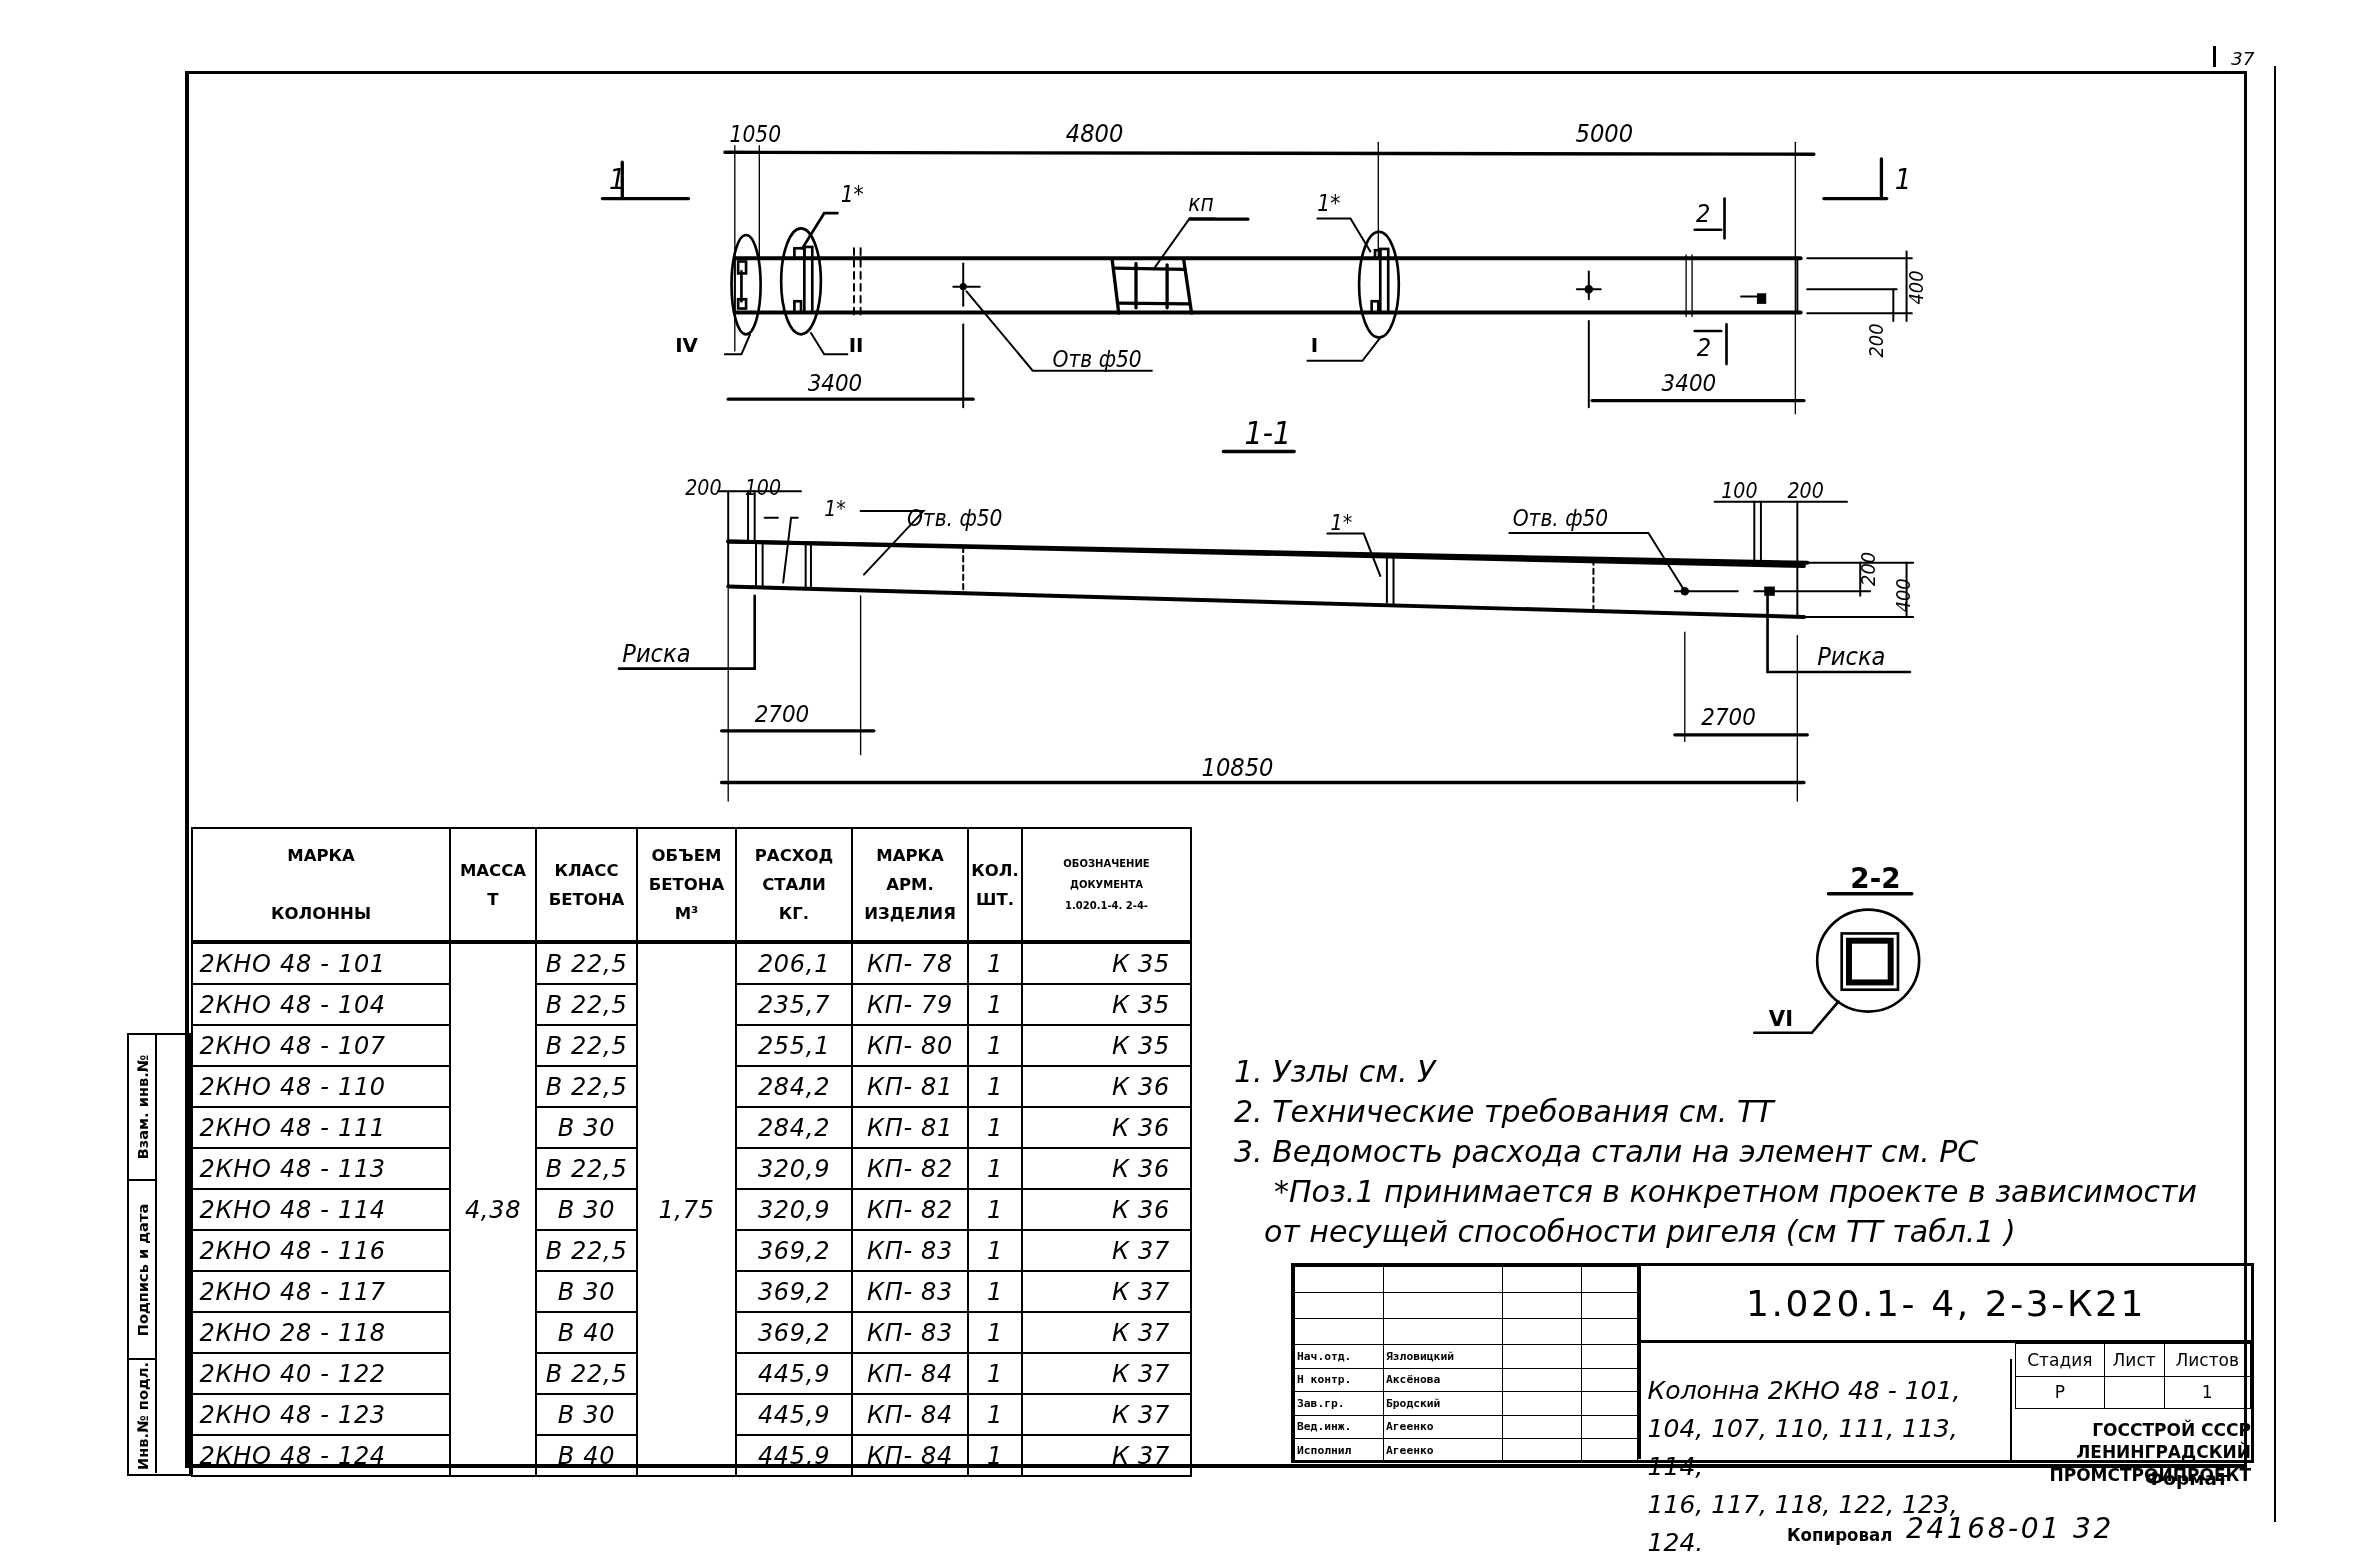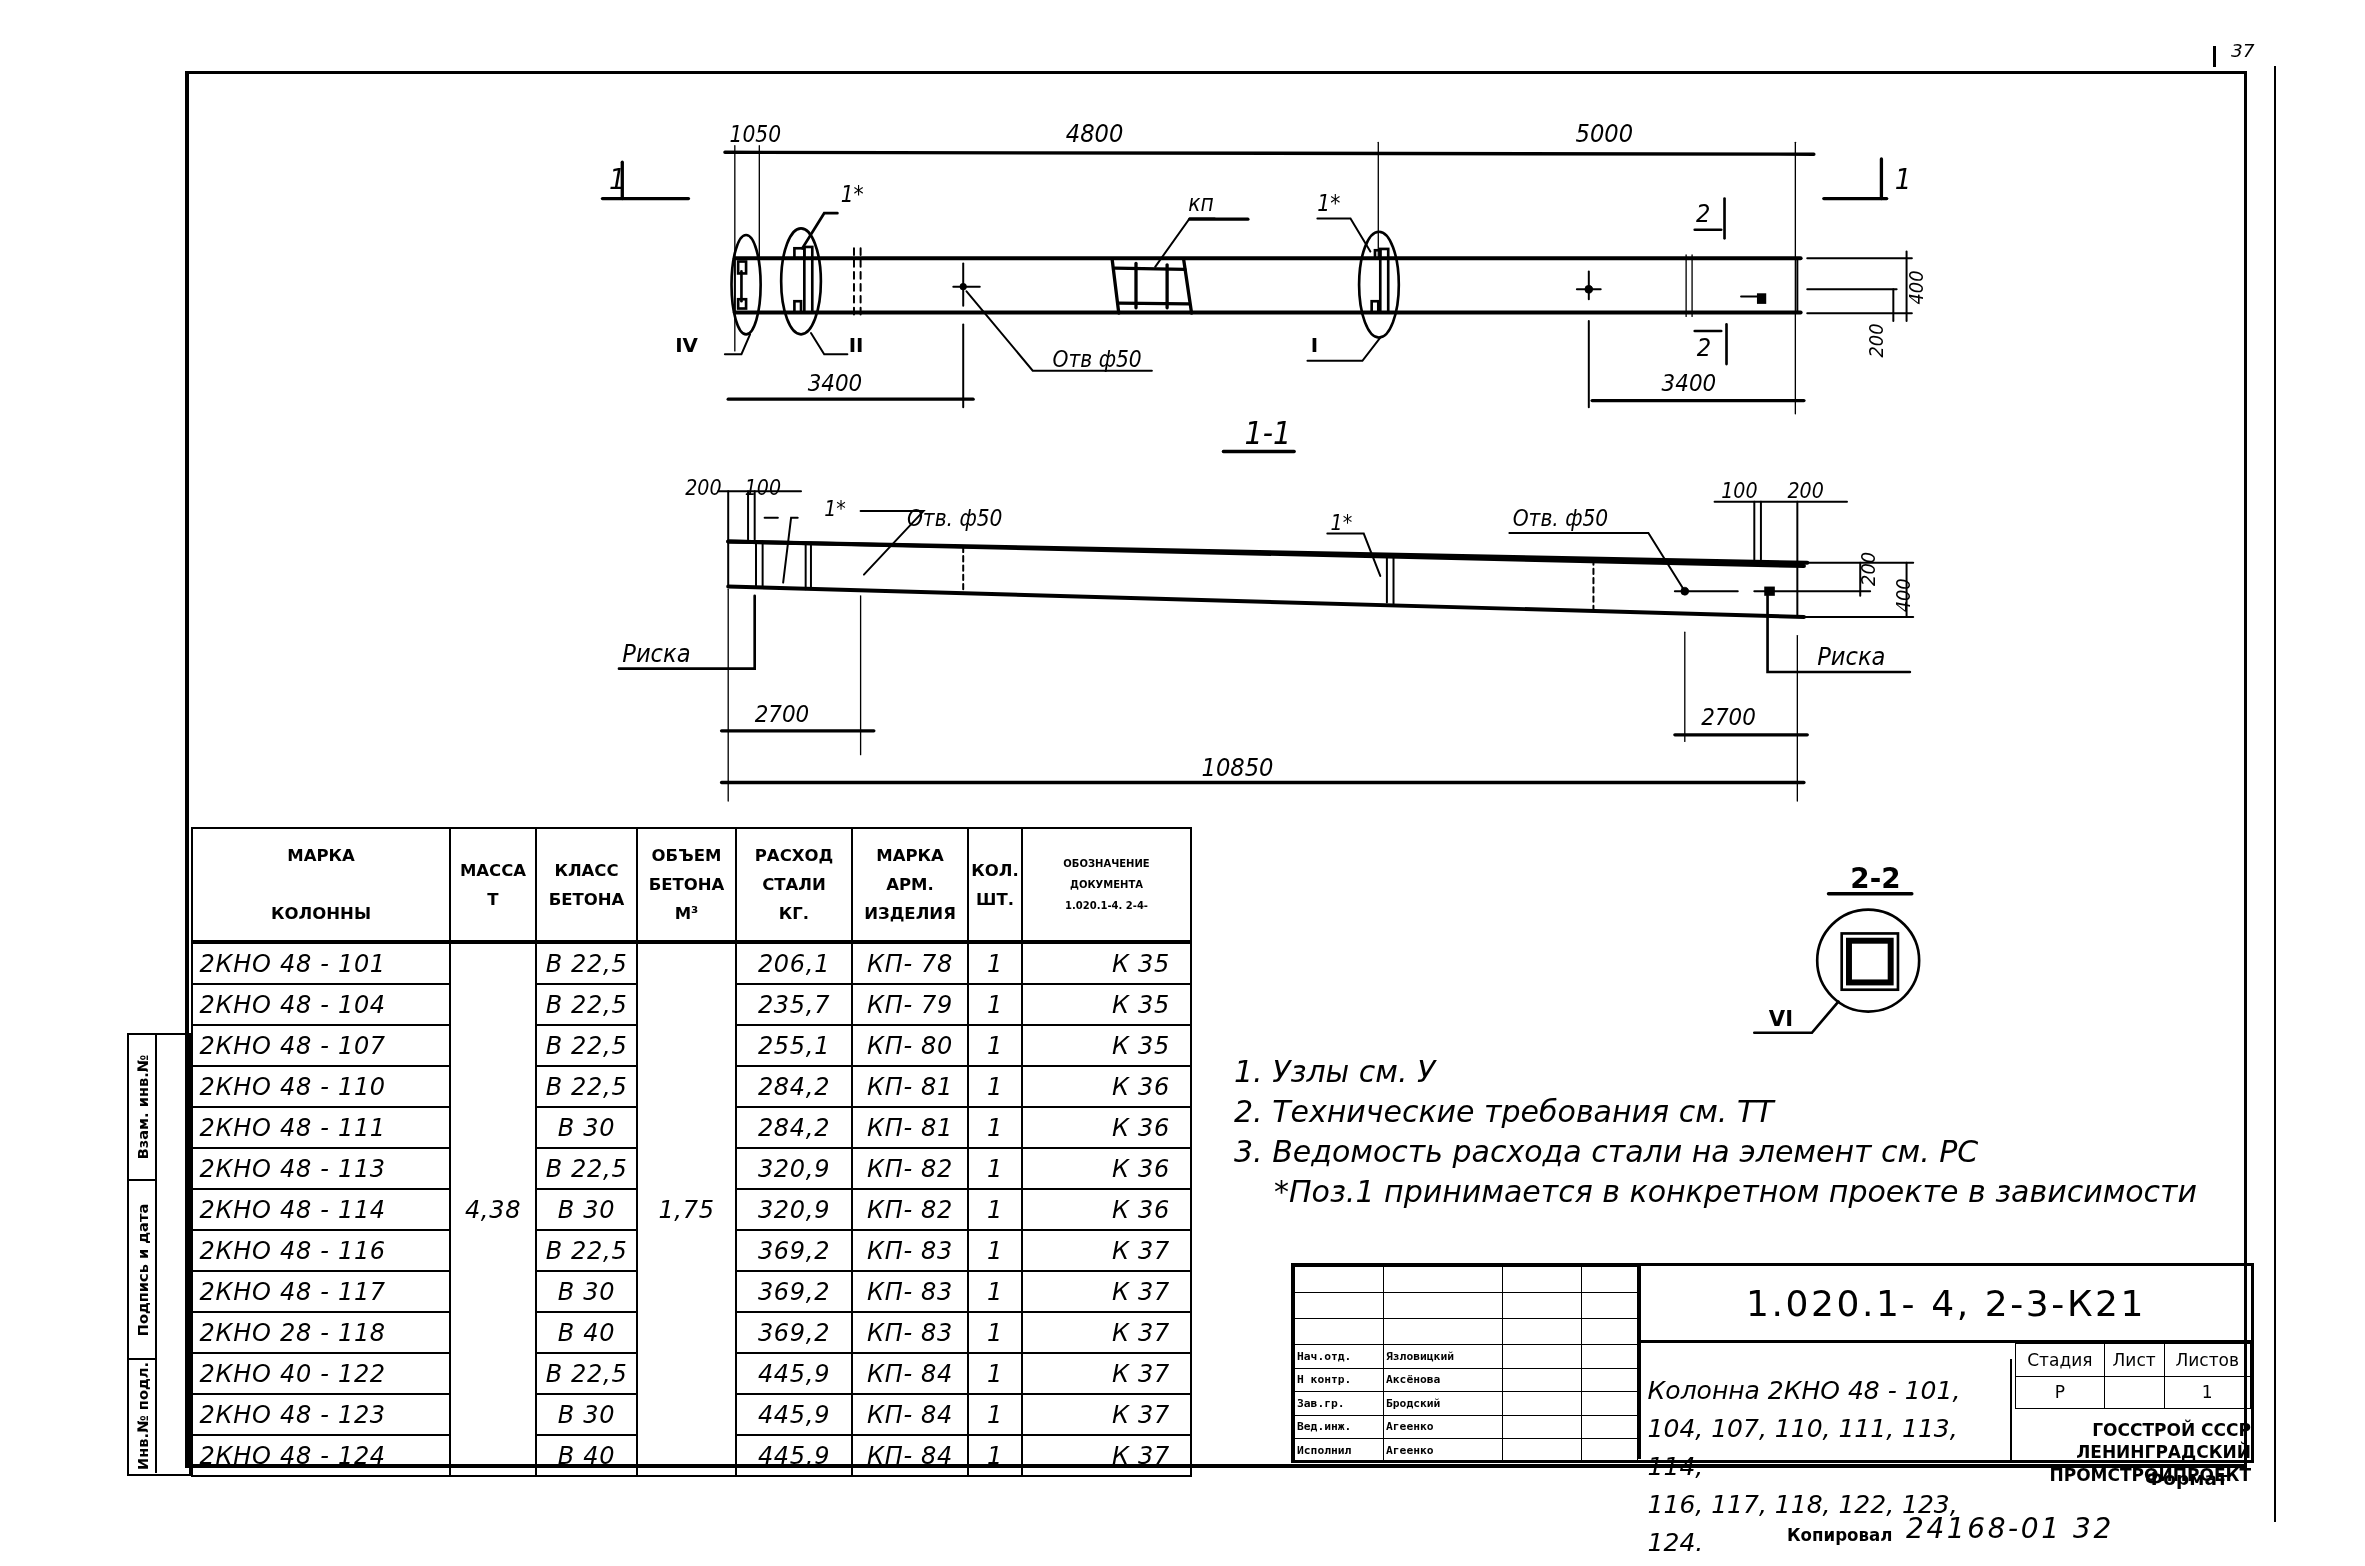--- a/index.html
+++ b/index.html
@@ -1,21 +1,21 @@
 <!DOCTYPE html>
 <html style="font-size:10.6px"><head>
 <meta charset="utf-8">
 <style>
   html,body{margin:0;padding:0;background:#fff;}
   body{width:2366px;height:1567px;position:relative;overflow:hidden;font-family:"DejaVu Sans",sans-serif;color:#000;}
   .abs{position:absolute;}
   #frame{left:185px;top:71px;width:2062px;height:1397px;border-left:4px solid #000;border-top:3.3px solid #000;border-bottom:4px solid #000;border-right:3.3px solid #000;box-sizing:border-box;}
   #outer-right{left:2274px;top:66px;width:2px;height:1456px;background:#000;}
   #top-tick{left:2213px;top:46px;width:3.3px;height:21px;background:#000;}
-  #page-corner{left:2231px;top:40px;font:italic 18.5px "DejaVu Sans",sans-serif;}
+  #page-corner{left:2231px;top:48px;font:italic 18.5px "DejaVu Sans",sans-serif;}
   svg#drawing{position:absolute;left:0;top:0;}
   .hand{font-family:"DejaVu Sans Condensed","DejaVu Sans",sans-serif;font-style:italic;}
   
   #spec{left:191px;top:827px;border-collapse:collapse;}
   #spec th,#spec td{border:2px solid #000;padding:0;text-align:center;}
   #spec th{font:bold 16.5px "DejaVu Sans",sans-serif;line-height:29px;height:111px;vertical-align:middle;}
   #spec th.small{font-size:10px;line-height:21px;}
   #spec td{height:39px;font:italic 24px "DejaVu Sans",sans-serif;letter-spacing:0.7px;transform-origin:left;}
   #spec td.mark{text-align:left;padding-left:6.6px;}
   #spec td.doc{text-align:right;padding-right:20px;}
@@ -401,20 +401,21 @@
         <td class="doc">К 37</td>
       </tr>
     </tbody>
 </table>
 
 <div id="notes" class="abs">
   <div>1. Узлы см. У</div>
   <div>2. Технические требования см. ТТ</div>
   <div>3. Ведомость расхода стали на элемент см. РС</div>
   <div class="star">*Поз.1 принимается в конкретном проекте в зависимости</div>
+  <div class="cont">от несущей способности ригеля (см ТТ табл.1 )</div>
 </div>
 
 <div id="tb" class="abs">
   <div id="tb-left">
     <table>
       <colgroup>
           <col style="width:89px">
           <col style="width:119px">
           <col style="width:79px">
           <col>

